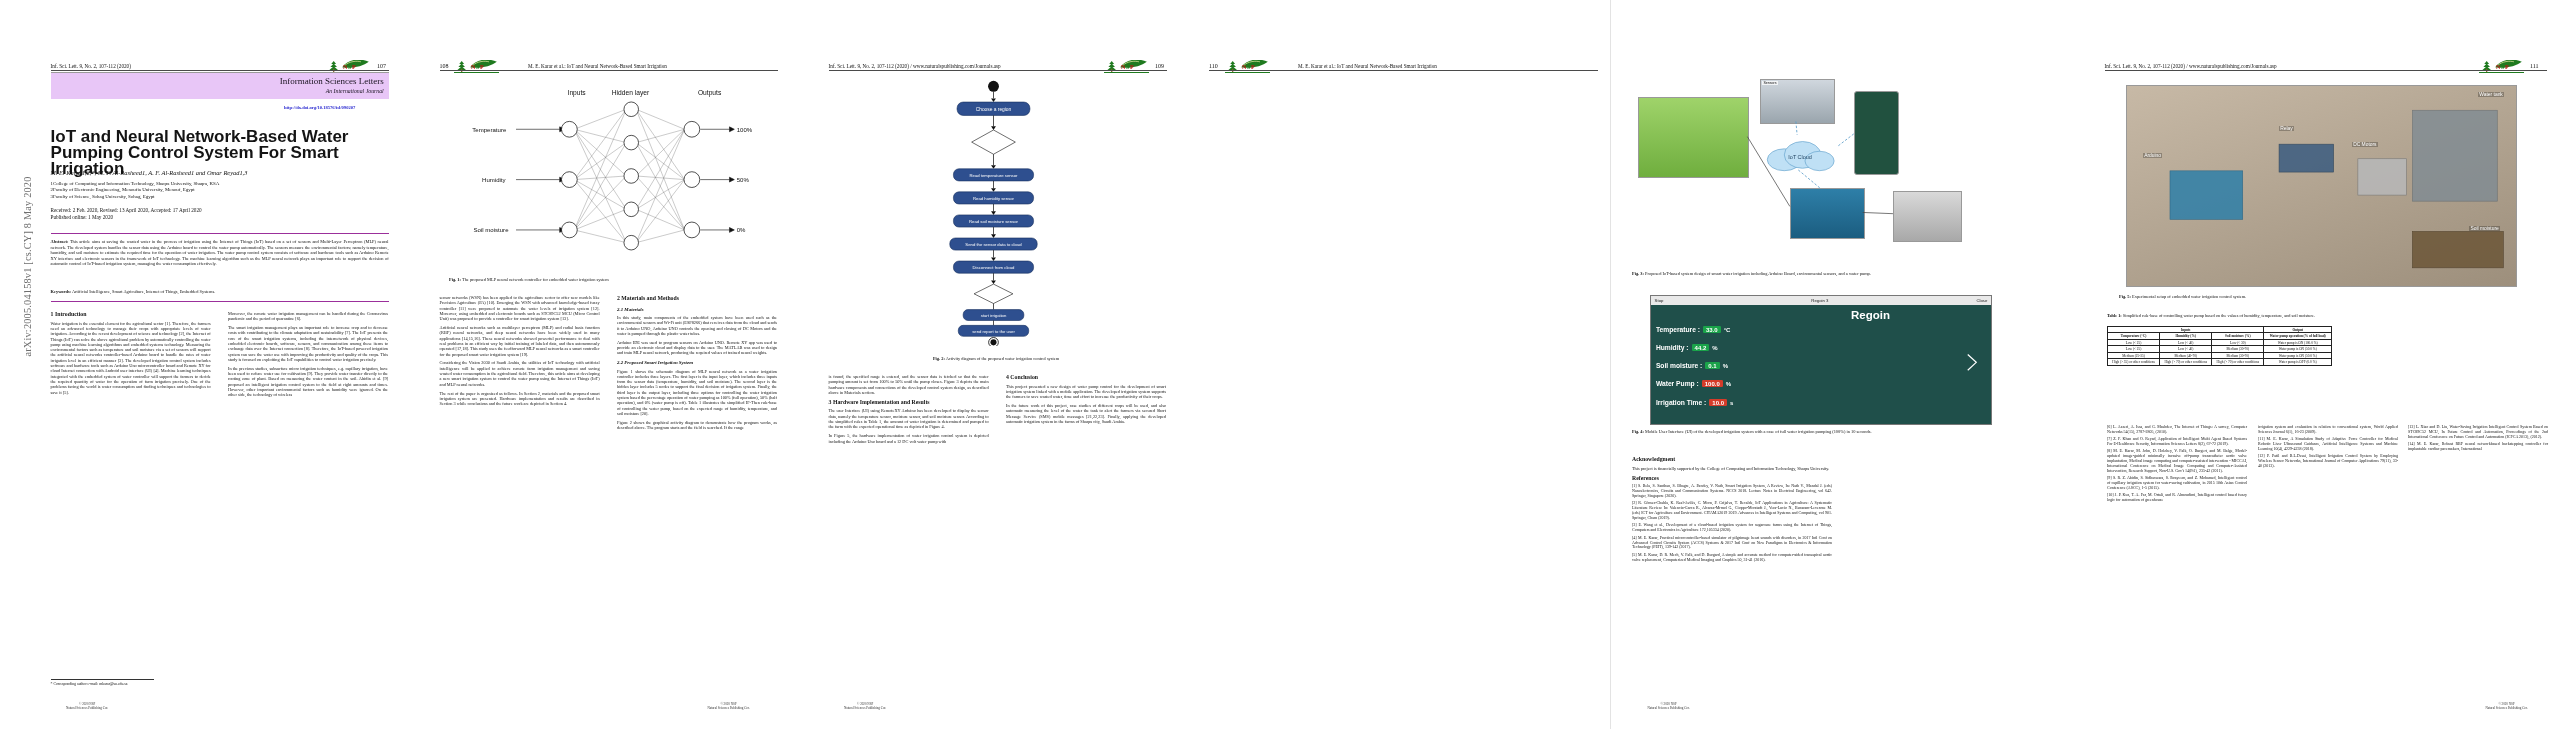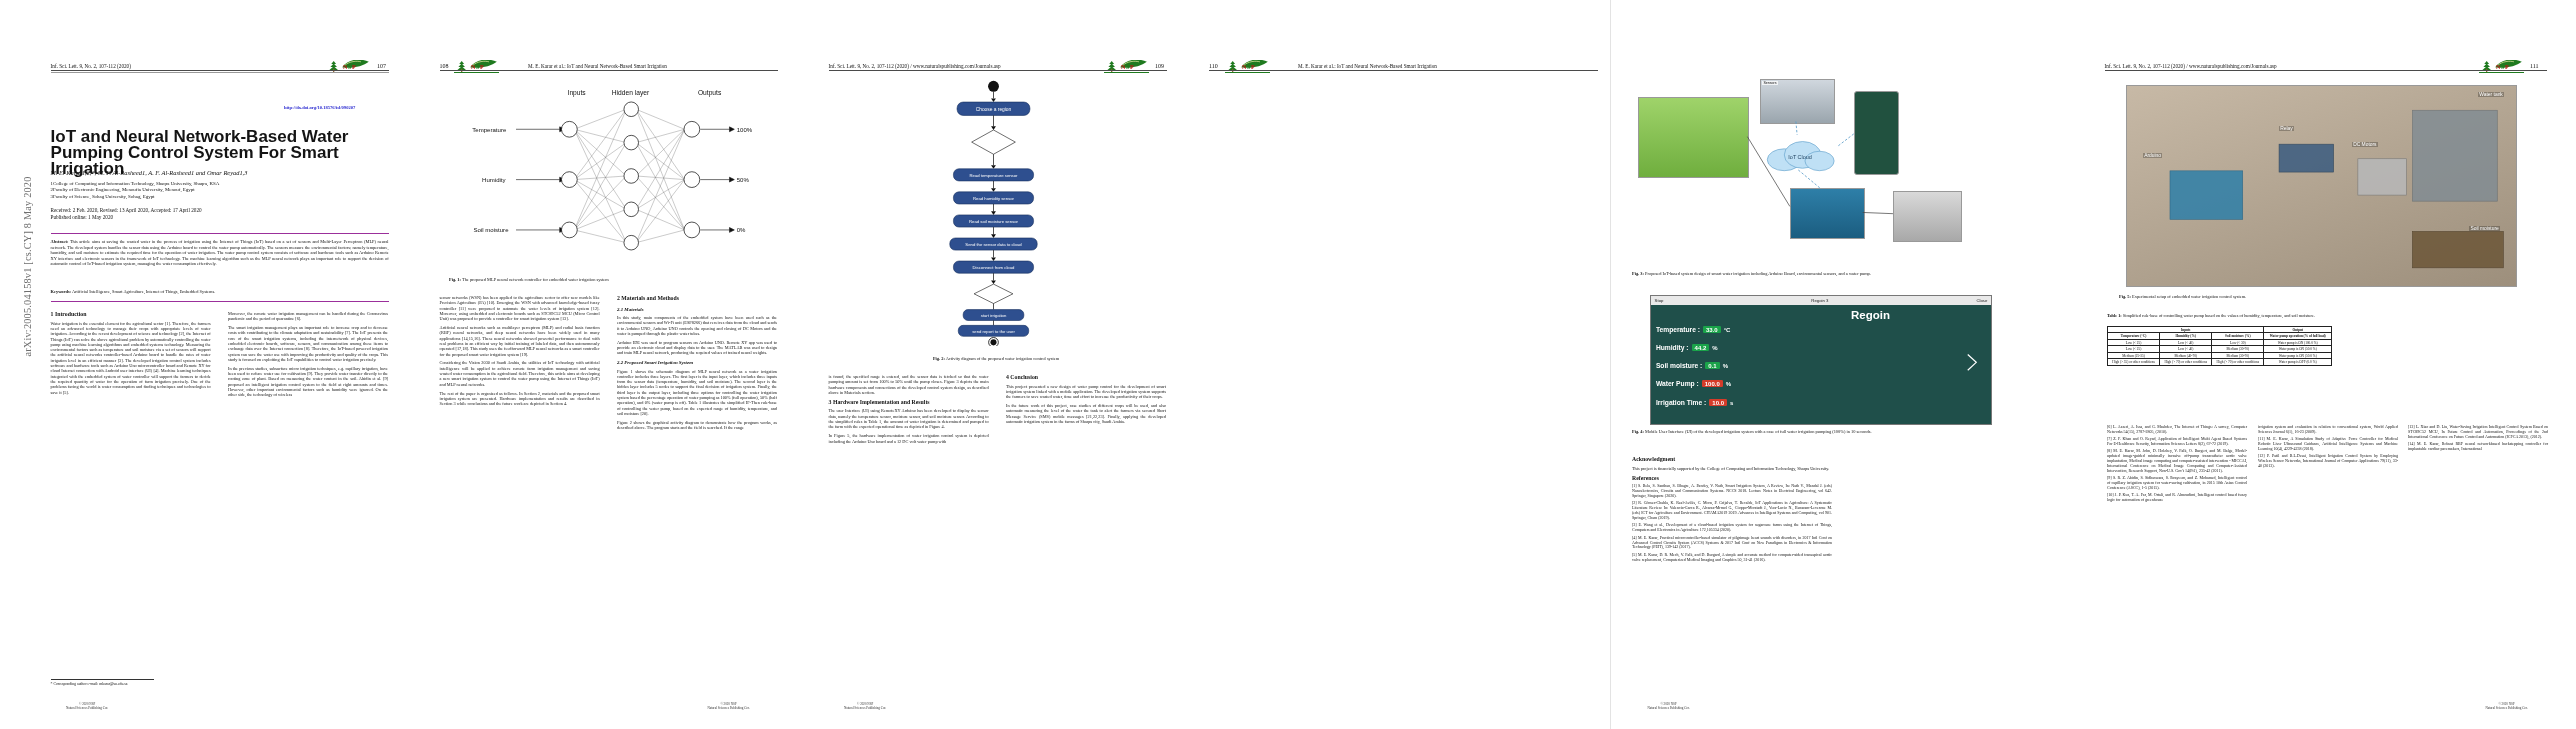--- a/index.html
+++ b/index.html
@@ -145,20 +145,24 @@
           <path d="M2 12 C12 -3 34 -3 46 3 C36 11 16 15 2 12 Z" fill="#1f7a1f"></path>
           <path d="M6 9 C14 2 26 1 33 3" stroke="#e8e8a0" stroke-width="1.2" fill="none"></path>
         </svg>
       <div class="nspletters"><span style="color:#c01717">N</span><span style="color:#1f7a1f">S</span><span style="color:#c01717">P</span></div>
       <div class="underline"></div>
     </div>
     <div class="runhead" style="left:341px;top:63px;font-size:6px;">107</div>
     <div class="runrule" style="left:14.6px;top:70px;width:338px;"></div>
     <div class="runrule2" style="left:14.6px;top:72px;width:338px;"></div>
 
+    <div class="masthead" style="left:14.6px;top:73px;width:338px;height:25.5px;">
+      <div class="mh-title">Information Sciences Letters</div>
+      <div class="mh-sub">An International Journal</div>
+    </div>
     <div class="doi" style="left:248px;top:105px;">http://dx.doi.org/10.18576/isl/090207</div>
 
     <div class="ptitle" style="left:14.6px;top:129px;width:322px;">IoT and Neural Network-Based Water Pumping Control System For Smart Irrigation</div>
 
     <div class="authors" style="left:14.6px;top:169px;width:328px;">M. E. Karar1,2,*, M. F. Al-Rasheed1, A. F. Al-Rasheed1 and Omar Reyad1,3</div>
 
     <div class="affil" style="left:14.6px;top:181px;width:328px;">
       <div>1College of Computing and Information Technology, Shaqra University, Shaqra, KSA</div>
       <div>2Faculty of Electronic Engineering, Menoufia University, Menouf, Egypt</div>
       <div>3Faculty of Science, Sohag University, Sohag, Egypt</div>

